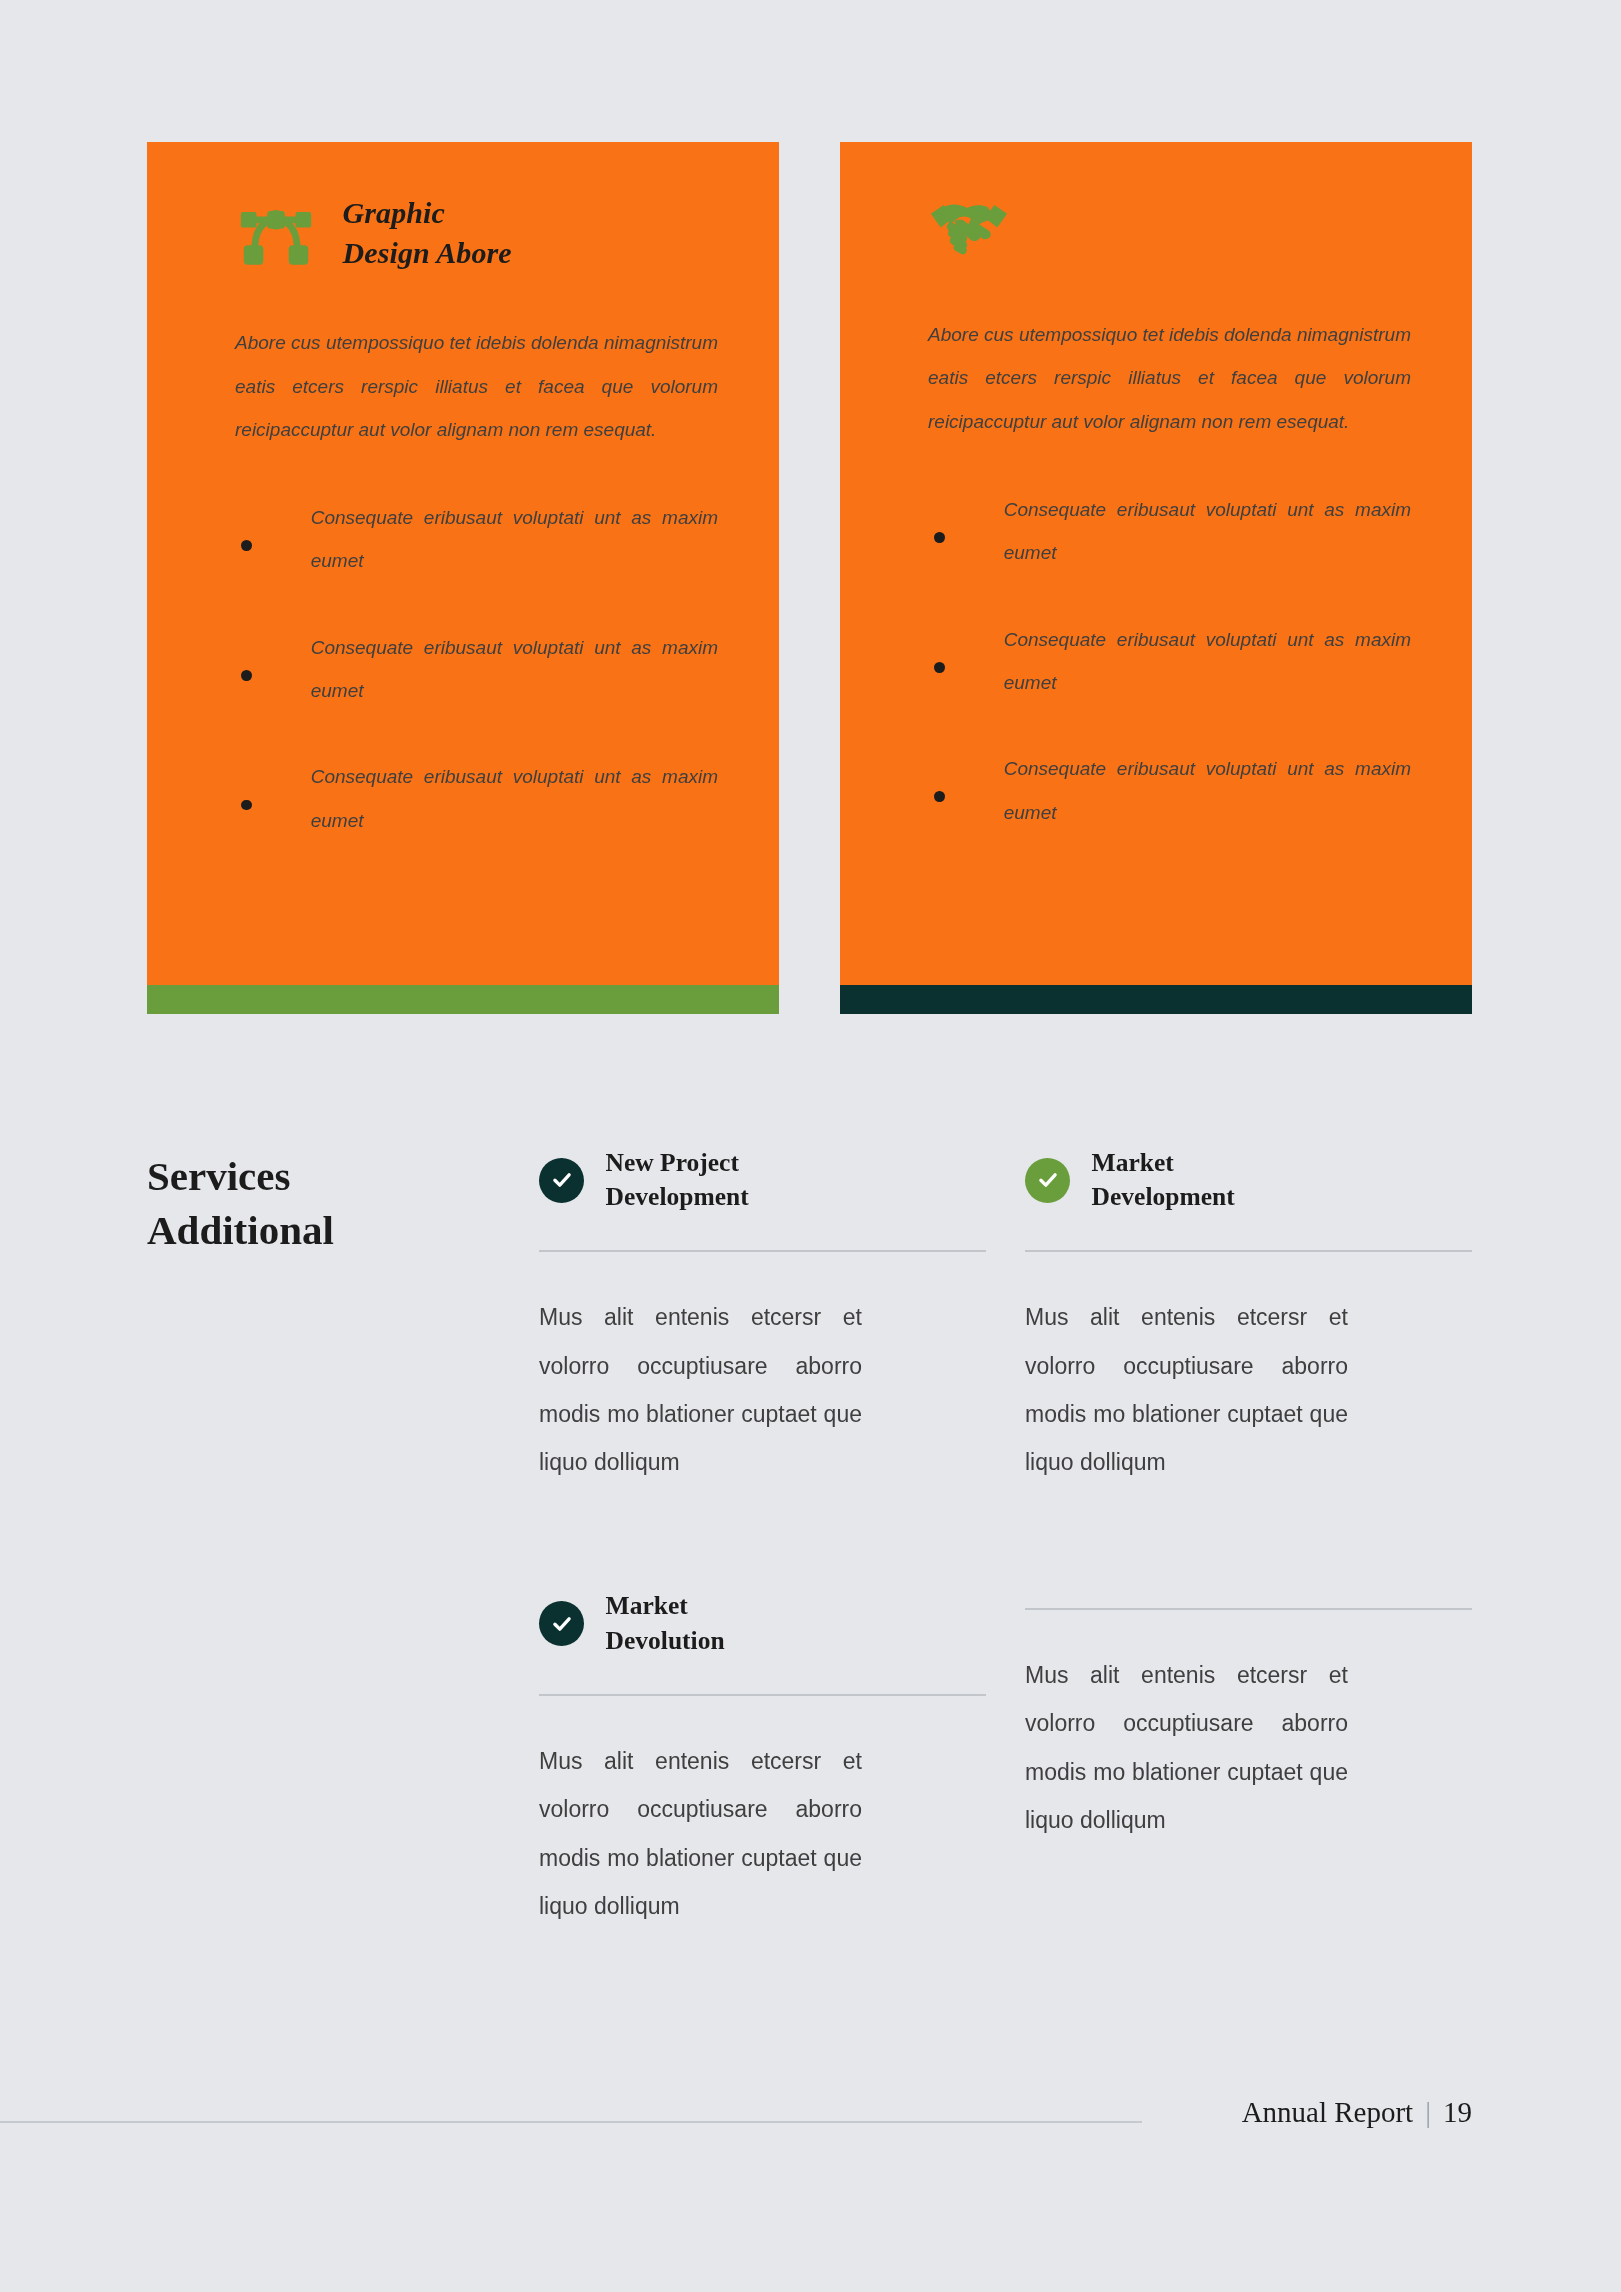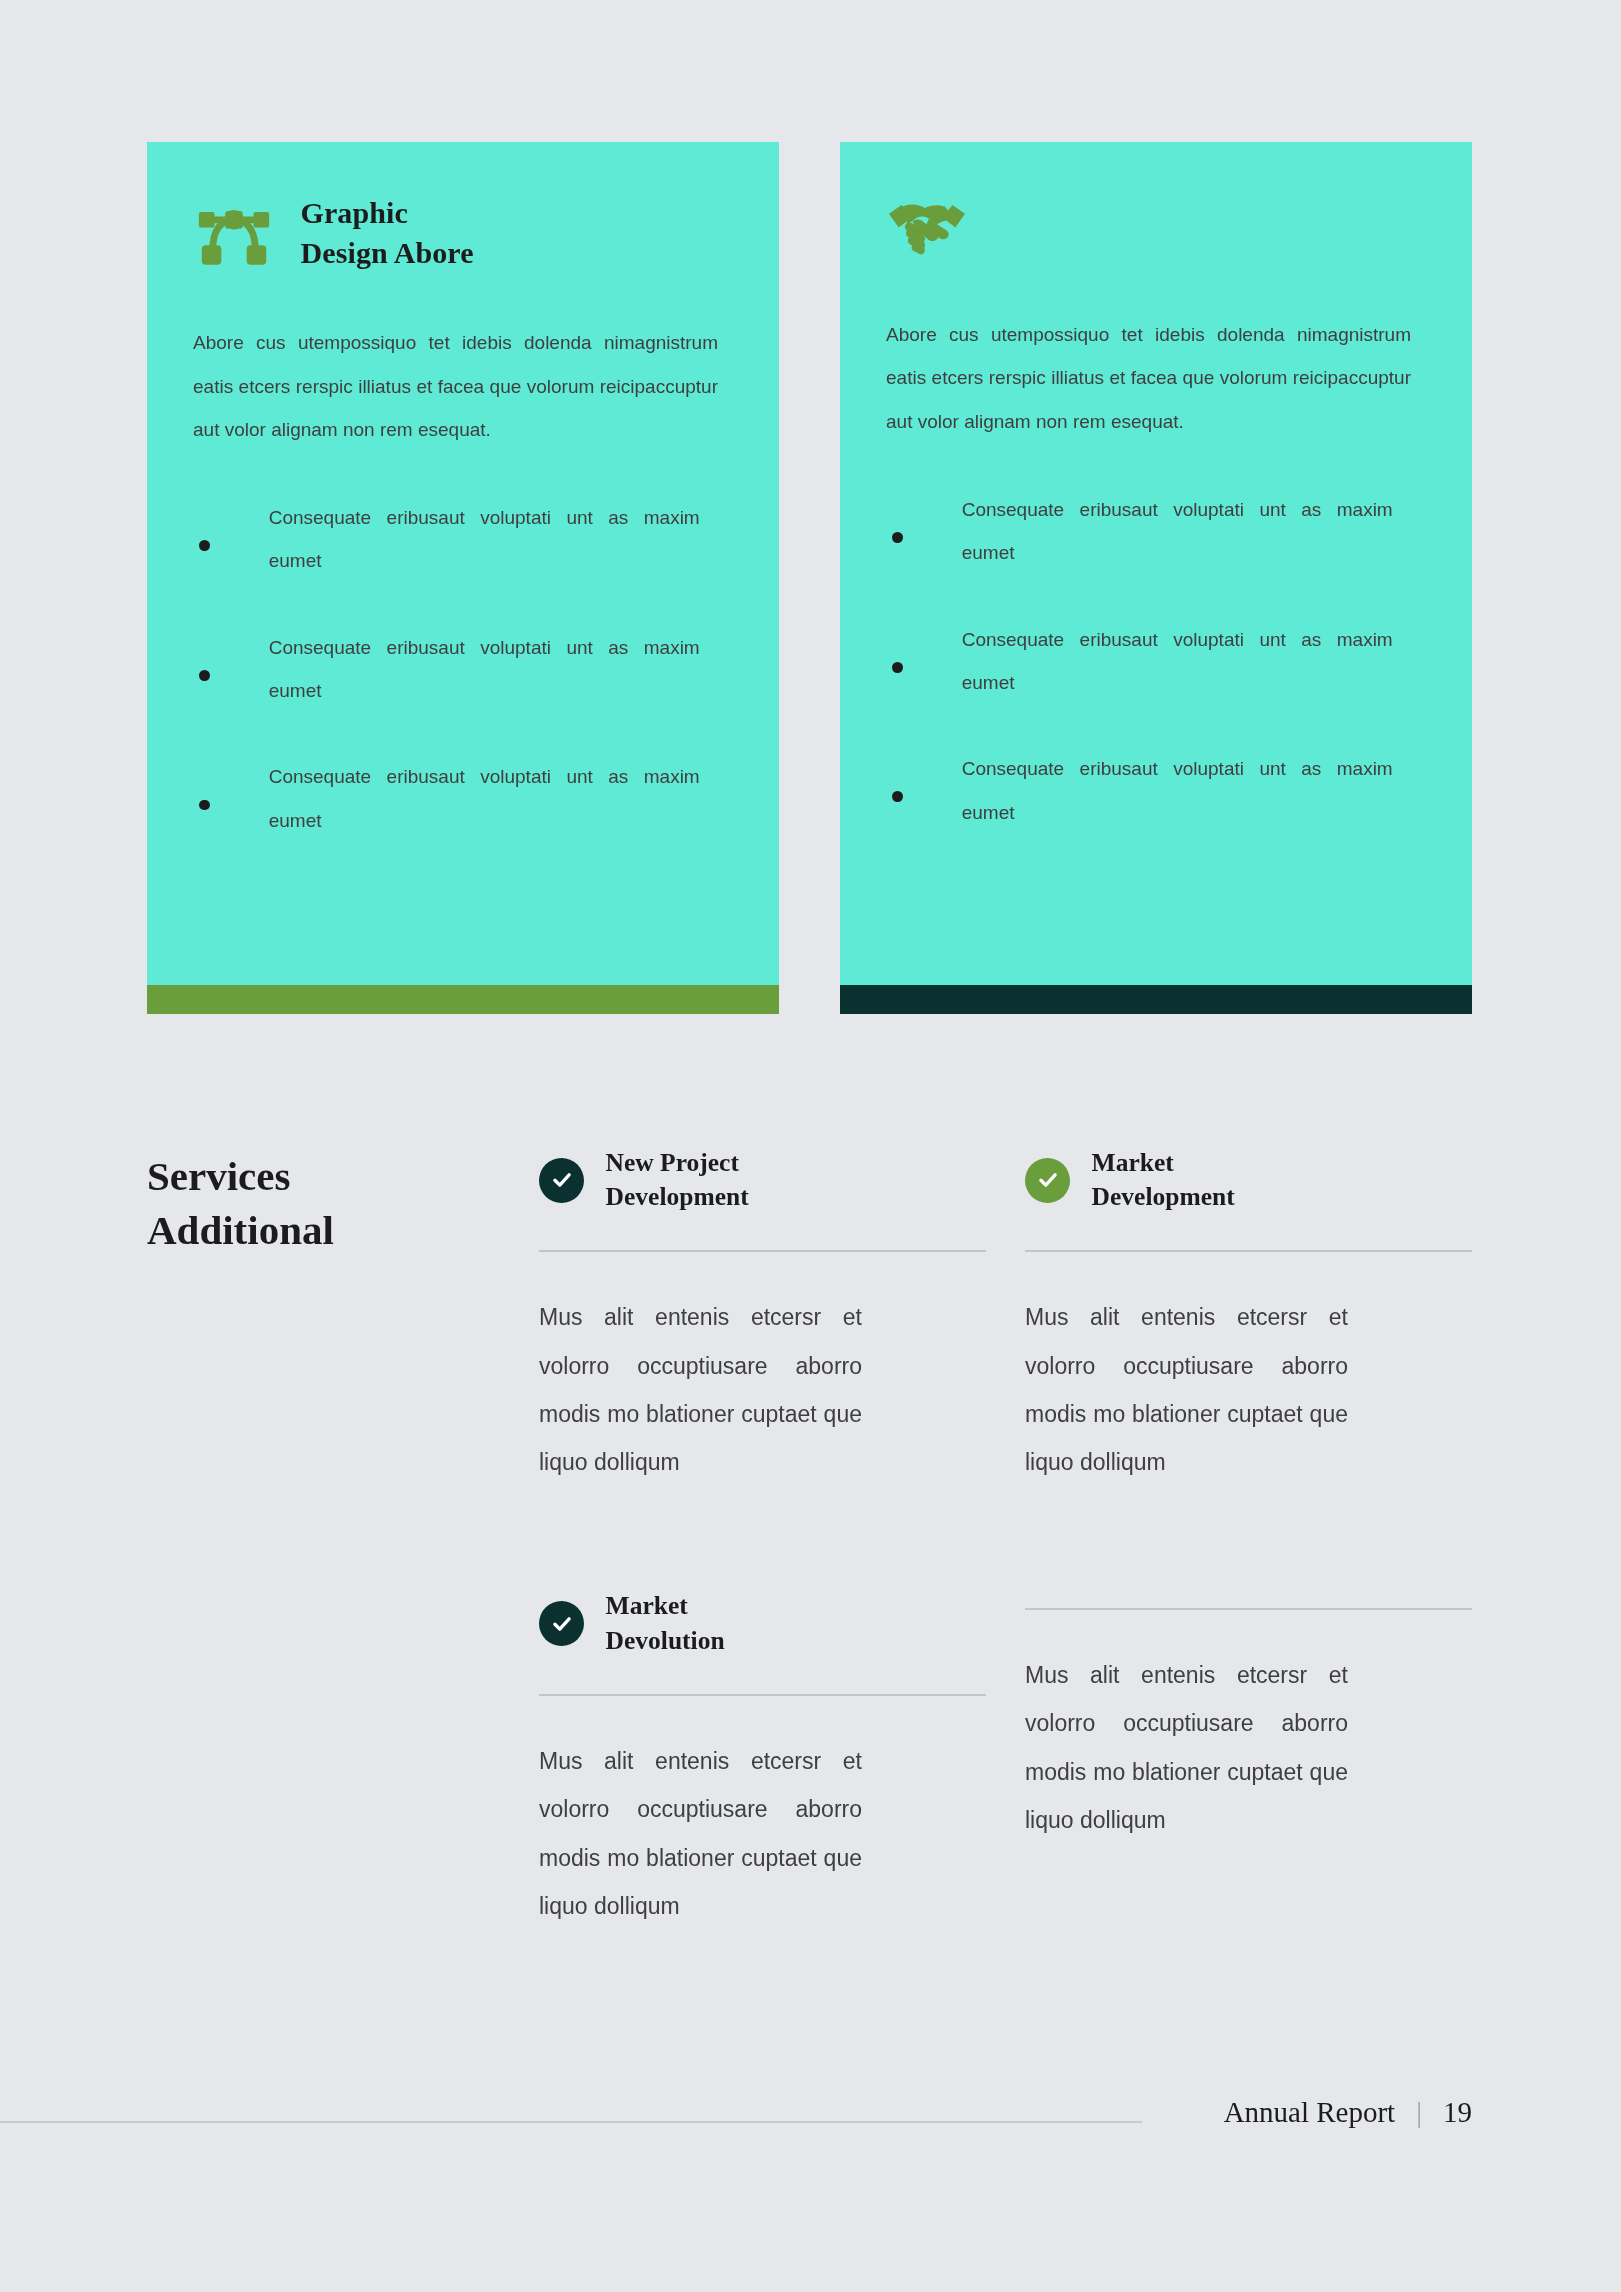--- a/index.html
+++ b/index.html
@@ -23,23 +23,24 @@
     justify-content: space-between;
   }
 
   .card {
     width: 632px;
     display: flex;
     flex-direction: column;
   }
 
   .card-body {
-    background: #5eead4;
-    padding: 51px 61px 39px 46px;
+    background: #f97316;
+    padding: 51px 61px 39px 88px;
     min-height: 843px;
+    font-style: italic;
   }
 
   .card-head {
     display: flex;
     align-items: center;
     gap: 25.5px;
     margin-bottom: 49px;
   }
 
   .card-icon {
@@ -185,21 +186,21 @@
 
   .footer-text {
     position: absolute;
     right: 149px;
     top: 2096px;
     font-family: "Liberation Serif", serif;
     font-size: 29px;
     color: #1c1c1c;
     display: flex;
     align-items: center;
-    gap: 21px;
+    gap: 12px;
   }
   .footer-sep { color: #9aa0a6; font-weight: 300; }
 </style>
 </head>
 <body>
 
 <div class="cards-row">
 
   <div class="card">
     <div class="card-body">

